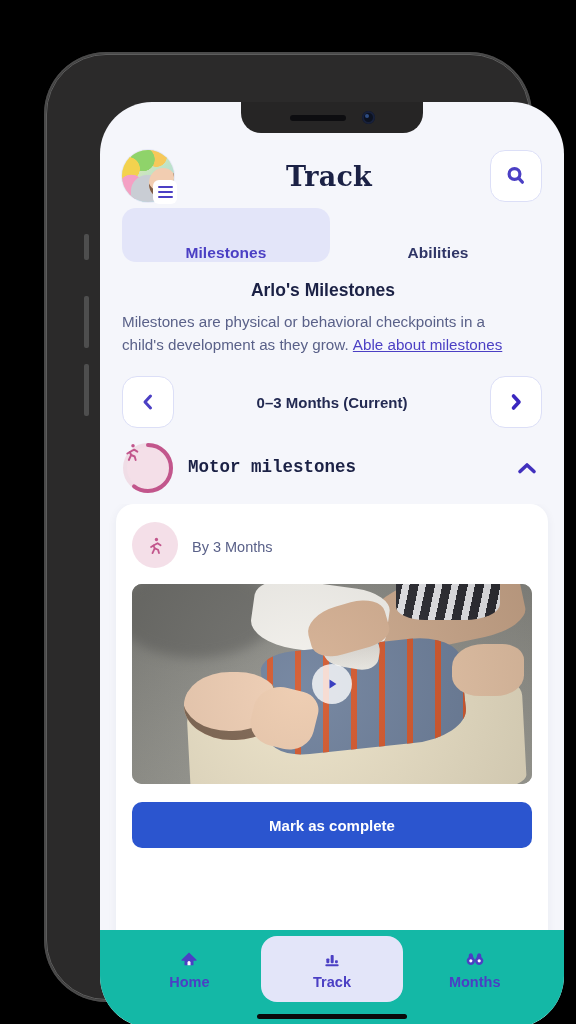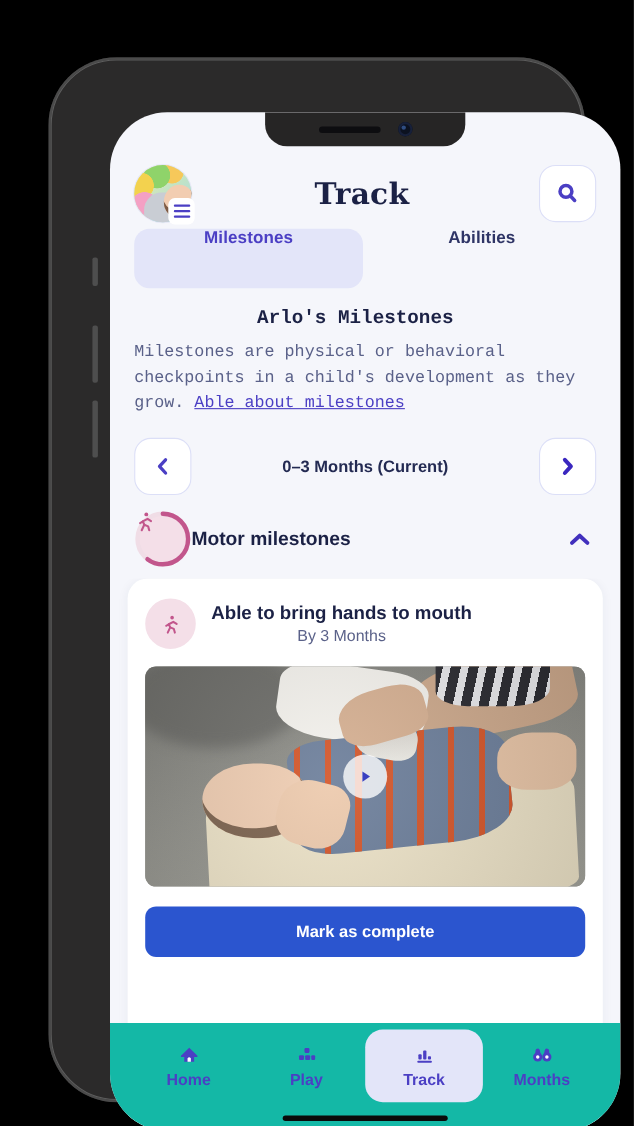--- a/index.html
+++ b/index.html
@@ -198,35 +198,34 @@
     display: flex;
     padding: 10px 22px 0 22px;
     gap: 4px;
     flex: 0 0 auto;
   }
   .tab {
     flex: 1 1 0;
     height: 54px;
     border-radius: 14px;
     display: flex;
-    align-items: flex-start;
+    align-items: flex-end;
     justify-content: center;
     font-size: 15.5px;
     font-weight: 600;
     color: #4b3fc4;
     letter-spacing: 0.1px;
   }
   .tab.active { background: #e3e5f9; }
   .tab.inactive { color: #2f3566; background: transparent; }
 
   
   .intro {
     padding: 18px 40px 0 22px;
     flex: 0 0 auto;
-    font-family: Liberation Mono, monospace;
   }
   .intro-title {
     text-align: center;
     font-size: 17.5px;
     font-weight: 700;
     color: #1b2145;
     margin-bottom: 9px;
   }
   .intro-body {
     font-size: 15.2px;
@@ -263,22 +262,23 @@
     font-size: 15px;
     font-weight: 700;
     color: #232a52;
   }
 
   
   .category-row {
     display: flex;
     align-items: center;
     padding: 14px 22px 10px 22px;
-    gap: 0;
-    flex: 0 0 auto;
+    gap: 14px;
+    flex: 0 0 auto;
+    font-family: Liberation Mono, monospace;
   }
   .ring-wrap {
     position: relative;
     width: 52px; height: 52px;
     flex: 0 0 auto;
   }
   .ring-wrap .ring-bg {
     position: absolute;
     left: 4px; top: 4px;
     width: 44px; height: 44px;
@@ -628,21 +628,20 @@
             <div class="card-head">
               <div class="card-icon">
                 <svg width="19" height="19" viewBox="0 0 24 24">
                   <circle cx="13.2" cy="4.4" r="2.1" fill="#c2568c"></circle>
                   <path d="M8.2 21.6 L11 15.6 L9.4 12 L6.4 13.8" fill="none" stroke="#c2568c" stroke-width="2.3" stroke-linecap="round" stroke-linejoin="round"></path>
                   <path d="M11 15.6 L15.2 17.4 L16.4 21.6" fill="none" stroke="#c2568c" stroke-width="2.3" stroke-linecap="round" stroke-linejoin="round"></path>
                   <path d="M9.4 12 L14.6 9.2 L18.4 11.6" fill="none" stroke="#c2568c" stroke-width="2.3" stroke-linecap="round" stroke-linejoin="round"></path>
                 </svg>
               </div>
               <div>
-                <div class="card-title">Able to bring hands to mouth</div>
                 <div class="card-sub">By 3 Months</div>
               </div>
             </div>
 
             <div class="video-thumb">
               <div class="vt-carpet"></div>
               <div class="vt-blanket"></div>
               <div class="vt-arm-top"></div>
               <div class="vt-sleeve"></div>
               <div class="vt-white-shirt"></div>
@@ -666,29 +665,20 @@
 
         <div class="bottom-nav">
           <div class="nav-item">
             <svg width="22" height="20" viewBox="0 0 24 24">
               <path d="M12 4.2 L21 13 L21 14.2 L17.4 14.2 L17.4 19.6 L6.6 19.6 L6.6 14.2 L3 14.2 L3 13 Z" fill="#4b3fc4"></path>
               <path d="M10.2 19.6 L10.2 15.6 Q12 13.4 13.8 15.6 L13.8 19.6 Z" fill="#ffffff"></path>
             </svg>
             <span class="nav-label">Home</span>
           </div>
 
-          <div class="nav-item">
-            <svg width="22" height="20" viewBox="0 0 24 24">
-              <rect x="9.4" y="4.6" width="5.4" height="5.2" rx="1.2" fill="#4b3fc4"></rect>
-              <rect x="3.4" y="12.4" width="5.4" height="5.2" rx="1.2" fill="#4b3fc4"></rect>
-              <rect x="10.1" y="12.4" width="5.4" height="5.2" rx="1.2" fill="#4b3fc4"></rect>
-              <rect x="16.8" y="12.4" width="4.2" height="5.2" rx="1.2" fill="#4b3fc4"></rect>
-            </svg>
-            <span class="nav-label">Play</span>
-          </div>
 
           <div class="nav-item active">
             <svg width="22" height="20" viewBox="0 0 24 24">
               <rect x="5.2" y="11.4" width="3.6" height="5.6" rx="1" fill="#4b3fc4"></rect>
               <rect x="10.4" y="7.2" width="3.6" height="9.8" rx="1" fill="#4b3fc4"></rect>
               <rect x="15.6" y="13.4" width="3.4" height="3.6" rx="1" fill="#4b3fc4"></rect>
               <rect x="4" y="18.4" width="16" height="2.2" rx="1.1" fill="#4b3fc4"></rect>
             </svg>
             <span class="nav-label">Track</span>
           </div>

